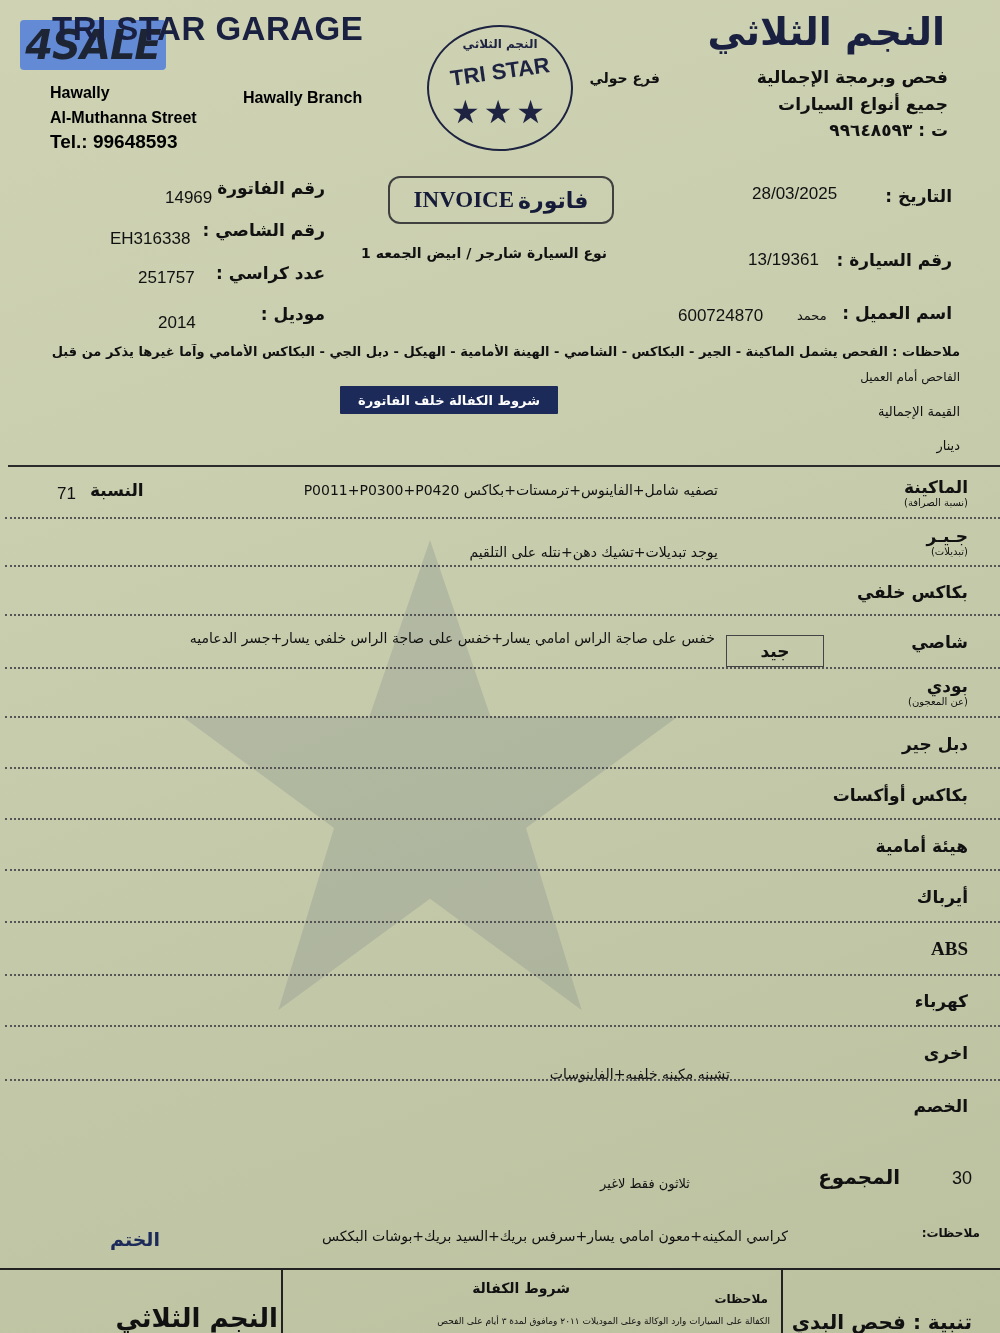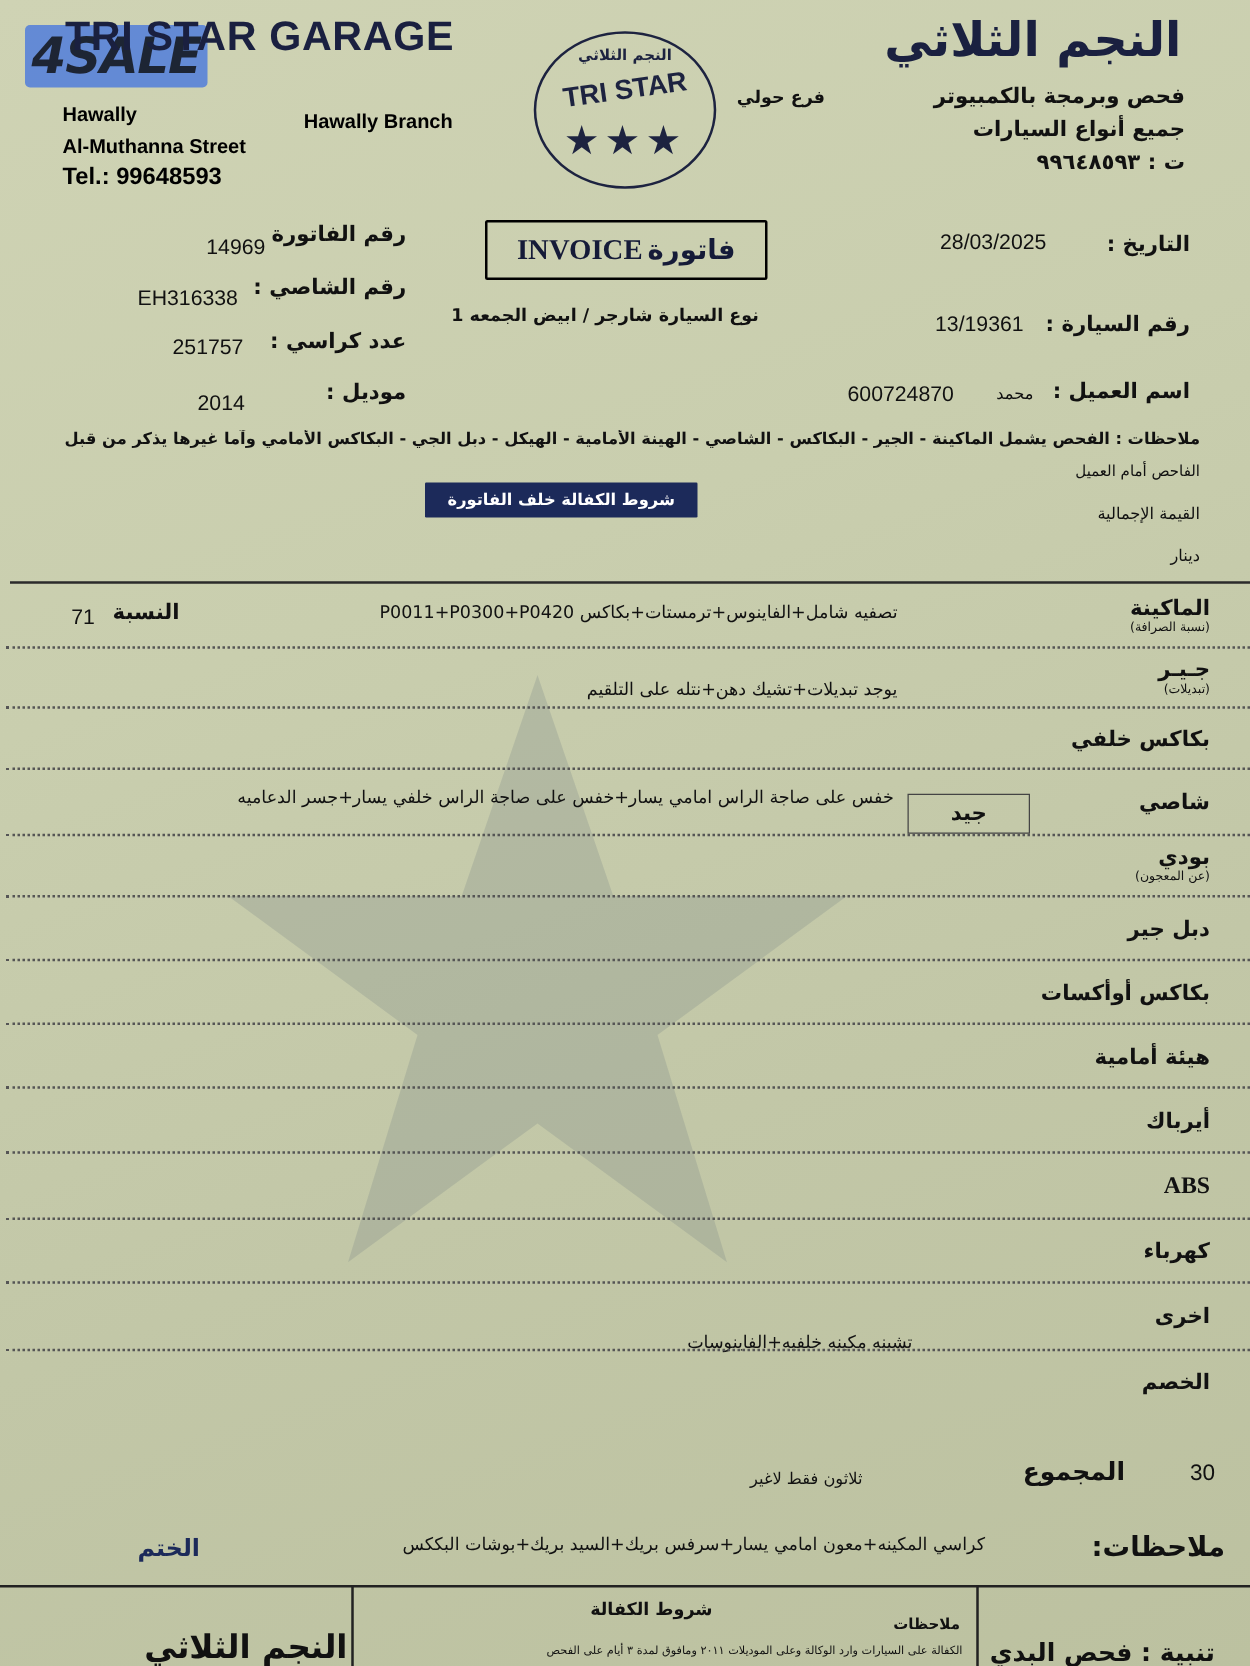--- a/index.html
+++ b/index.html
@@ -13,21 +13,21 @@
     color:#0f172a;font:italic 900 40px "DejaVu Sans",sans-serif;display:flex;align-items:center;justify-content:center;opacity:.92;letter-spacing:-1px;}
   .brand-en{left:52px;top:10px;font:bold 33px "Liberation Sans",sans-serif;color:#1a2040;letter-spacing:.5px;}
   .en-small{font:bold 16px "Liberation Sans",sans-serif;color:#000000;margin-top:18px;}
   .brand-ar{right:55px;top:10px;font-size:38px;color:#1a2040;}
   .seal{left:427px;top:25px;width:142px;height:122px;border:2px solid #1d2340;border-radius:50%;}
   .seal-ar{position:absolute;top:10px;width:100%;text-align:center;font:bold 12px "DejaVu Sans",sans-serif;color:#1d2340;direction:rtl;}
   .seal-en{position:absolute;top:32px;width:100%;text-align:center;font:bold 22px "Liberation Sans",sans-serif;color:#1d2340;transform:rotate(-8deg);}
   .seal-stars{position:absolute;top:66px;width:100%;text-align:center;font-size:32px;color:#1d2340;letter-spacing:4px;}
   .lbl{font-size:17px;}
   .val{font:17px "Liberation Sans",sans-serif;}
-  .invoice-box{left:388px;top:176px;width:222px;height:44px;border:2px solid #000000;border-radius:2px;
+  .invoice-box{left:388px;top:176px;width:222px;height:44px;border:2px solid #404040;border-radius:12px;
     display:flex;align-items:center;justify-content:center;gap:4px;}
   .invoice-en{font:bold 23px "Liberation Serif",serif;color:#151b38;}
   .invoice-ar{font:bold 22px "DejaVu Sans",sans-serif;color:#151b38;direction:rtl;}
   .pill{left:340px;top:386px;width:218px;height:28px;background:#1c2a5a;border-radius:1px;color:#fff;
     font:bold 13px "DejaVu Sans",sans-serif;display:flex;align-items:center;justify-content:center;direction:rtl;}
   .hr-solid{left:8px;right:0;height:2px;background:#2b2b2b;}
   .dot-line{left:5px;right:0;height:0;border-top:2px dotted #555;}
   .row-lbl{right:32px;font-size:17px;text-align:right;}
   .row-sub{font-size:10px;font-weight:normal;display:block;}
   .good-box{left:726px;top:635px;width:96px;height:30px;border:1px solid #444;
@@ -50,21 +50,21 @@
 <div class="abs en-small" style="left:50px;top:113px;font-size:19px;">Tel.: 99648593</div>
 <div class="abs en-small" style="left:243px;top:71px;">Hawally Branch</div>
 
 <div class="abs seal">
   <div class="seal-ar">النجم الثلاثي</div>
   <div class="seal-en">TRI STAR</div>
   <div class="seal-stars">★★★</div>
 </div>
 
 <div class="abs ar brand-ar">النجم الثلاثي</div>
-<div class="abs ar" style="right:52px;top:67px;font-size:17px;">فحص وبرمجة بالكمبيوتر</div>
+<div class="abs ar" style="right:52px;top:67px;font-size:17px;">فحص وبرمجة الإجمالية</div>
 <div class="abs ar" style="right:340px;top:70px;font-size:14px;">فرع حولي</div>
 <div class="abs ar" style="right:52px;top:94px;font-size:17px;">جميع أنواع السيارات</div>
 <div class="abs ar" style="right:52px;top:120px;font-size:17px;">ت : ٩٩٦٤٨٥٩٣</div>
 
 <div class="abs invoice-box">
   <span class="invoice-en">INVOICE</span>
   <span class="invoice-ar">فاتورة</span>
 </div>
 
 <div class="abs ar lbl" style="right:48px;top:186px;">التاريخ :</div>
@@ -144,21 +144,21 @@
 
 <div class="abs ar row-lbl" style="top:1043px;">اخرى</div>
 <div class="abs ar" style="right:270px;top:1066px;font-size:14px;font-weight:normal;">تشبنه مكينه خلفيه+الفاينوسات</div>
 <div class="abs dot-line" style="top:1079px;"></div>
 
 <div class="abs ar row-lbl" style="top:1096px;">الخصم</div>
 
 <div class="abs val" style="left:952px;top:1168px;font-size:18px;">30</div>
 <div class="abs ar" style="right:100px;top:1165px;font-size:20px;">المجموع</div>
 <div class="abs ar" style="right:310px;top:1176px;font-size:13px;font-weight:normal;">ثلاثون فقط لاغير</div>
-<div class="abs ar" style="right:20px;top:1226px;font-size:22px;">ملاحظات:</div>
+<div class="abs ar" style="right:20px;top:1226px;font-size:12px;">ملاحظات:</div>
 <div class="abs ar" style="right:212px;top:1228px;font-size:14px;font-weight:normal;">كراسي المكينه+معون امامي يسار+سرفس بريك+السيد بريك+بوشات البككس</div>
 <div class="abs ar" style="left:110px;top:1228px;font-size:19px;color:#1c2a5a;">الختم</div>
 
 <div class="abs bottom-table"></div>
 <div class="abs vline" style="left:281px;"></div>
 <div class="abs vline" style="left:781px;"></div>
 <div class="abs ar" style="right:430px;top:1280px;font-size:14px;">شروط الكفالة</div>
 <div class="abs ar" style="right:232px;top:1292px;font-size:12px;">ملاحظات</div>
 <div class="abs ar" style="right:230px;top:1316px;font-size:9px;font-weight:normal;white-space:nowrap;">الكفالة على السيارات وارد الوكالة وعلى الموديلات ٢٠١١ ومافوق لمدة ٣ أيام على الفحص</div>
 <div class="abs ar" style="right:28px;top:1310px;font-size:20px;">تنبية : فحص البدي</div>

